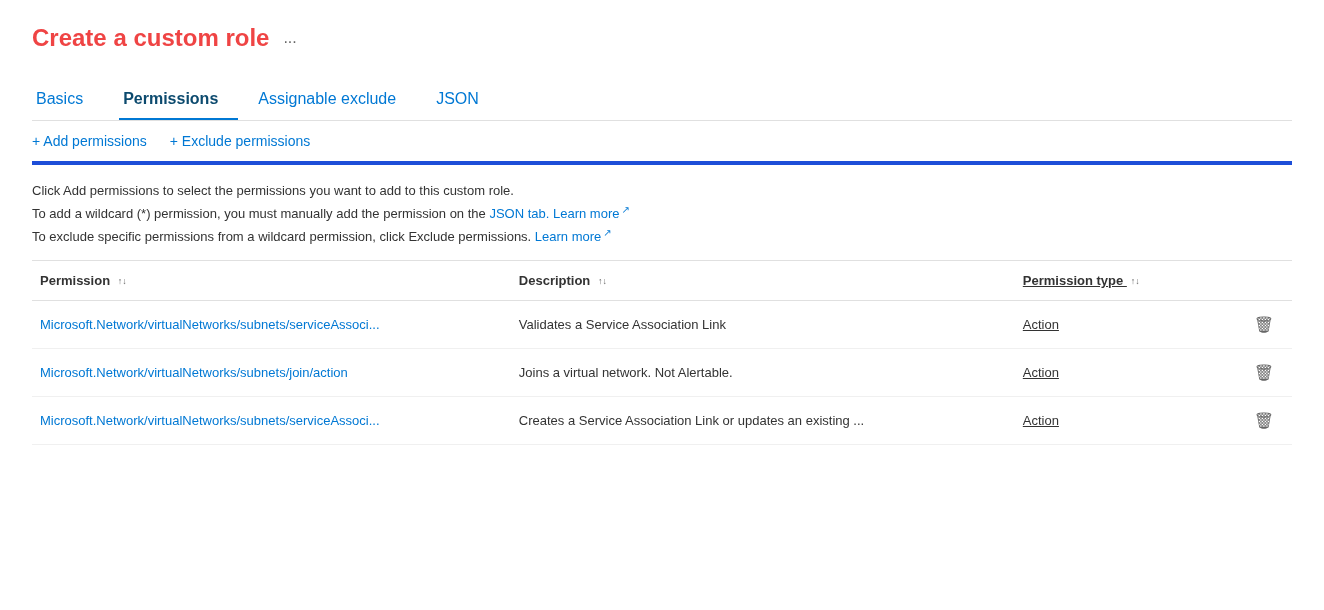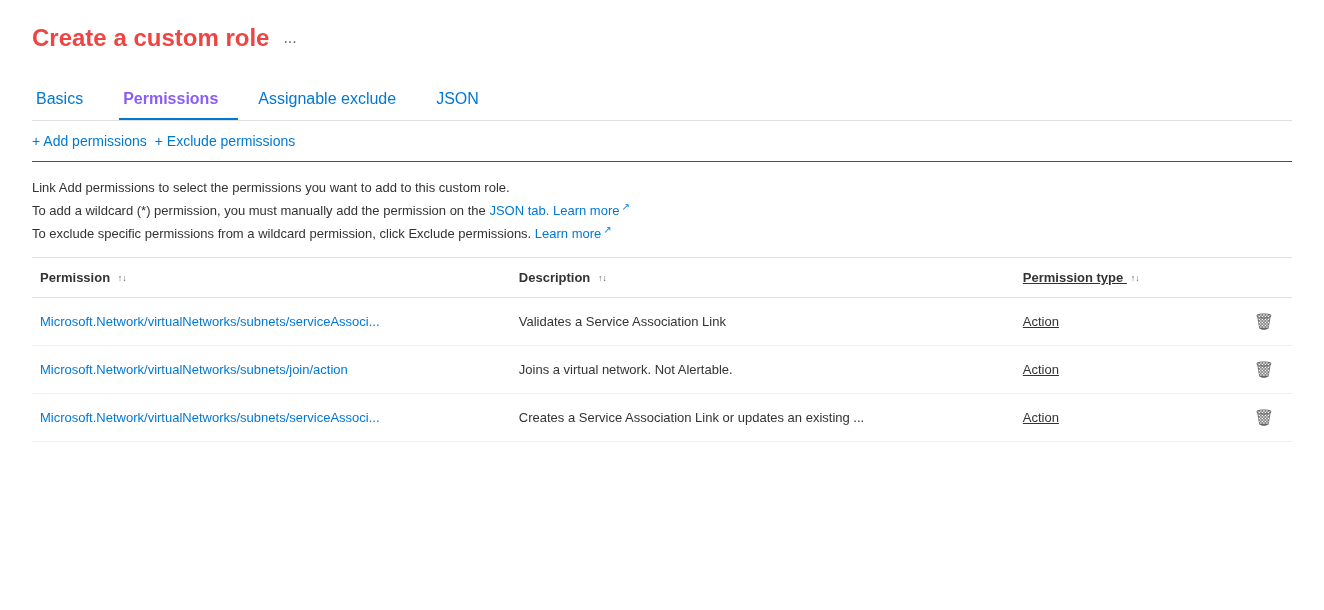--- a/index.html
+++ b/index.html
@@ -37,36 +37,36 @@
     .tab {
       padding: 10px 20px 10px 4px;
       cursor: pointer;
       color: #0078d4;
       font-size: 16px;
       margin-right: 16px;
       border-bottom: 2px solid transparent;
       text-decoration: none;
     }
     .tab.active {
-      color: #8b5cf6;
+      color: #0c4a6e;
       border-bottom: 2px solid #0078d4;
       font-weight: 600;
       text-align: right;
     }
     .tab:not(.active) {
       color: #0078d4;
       border-bottom: 2px solid transparent;
     }
     
     .action-row {
       display: flex;
       align-items: center;
-      gap: 8px;
+      gap: 23px;
       padding: 12px 0 12px 0;
-      border-bottom: 1px solid #1d4ed8;
+      border-bottom: 4px solid #1d4ed8;
     }
     .action-btn {
       display: flex;
       align-items: center;
       gap: 4px;
       color: #0078d4;
       cursor: pointer;
       font-size: 14px;
       background: none;
       border: none;
@@ -153,21 +153,21 @@
   <a class="tab">JSON</a>
 </div>
 
 <div class="action-row">
   <button class="action-btn">+ Add permissions</button>
   <button class="action-btn">+ Exclude permissions</button>
 </div>
 
 <div class="info-section">
   <div>
-    <span>Link Add permissions to select the permissions you want to add to this custom role.</span>
+    <span>Click Add permissions to select the permissions you want to add to this custom role.</span>
   </div>
   <div>
     <span>To add a wildcard (*) permission, you must manually add the permission on the </span><a href="#">JSON tab.</a>&nbsp;<a href="#">Learn more<span class="link-icon">↗</span></a>
   </div>
   <div>
     <span>To exclude specific permissions from a wildcard permission, click Exclude permissions. </span><a href="#">Learn more<span class="link-icon">↗</span></a>
   </div>
 </div>
 
 <table class="permissions-table">

